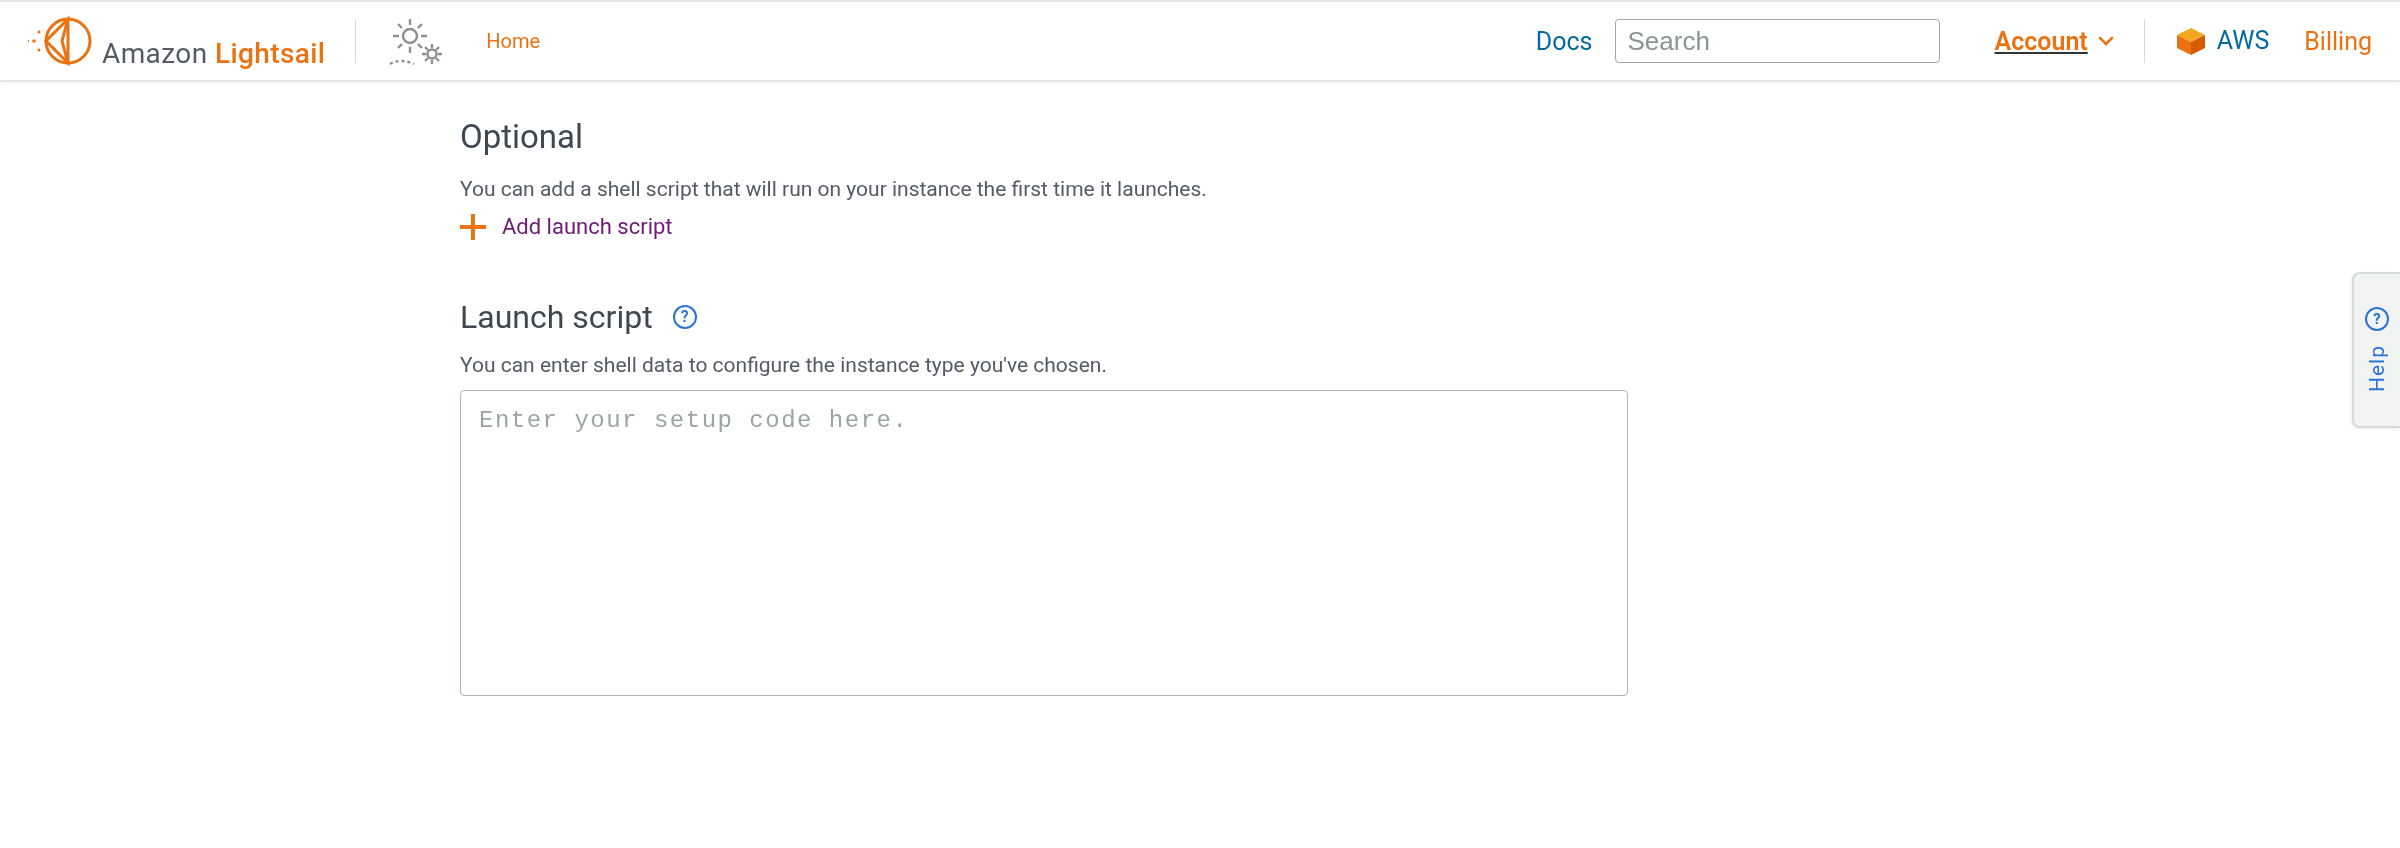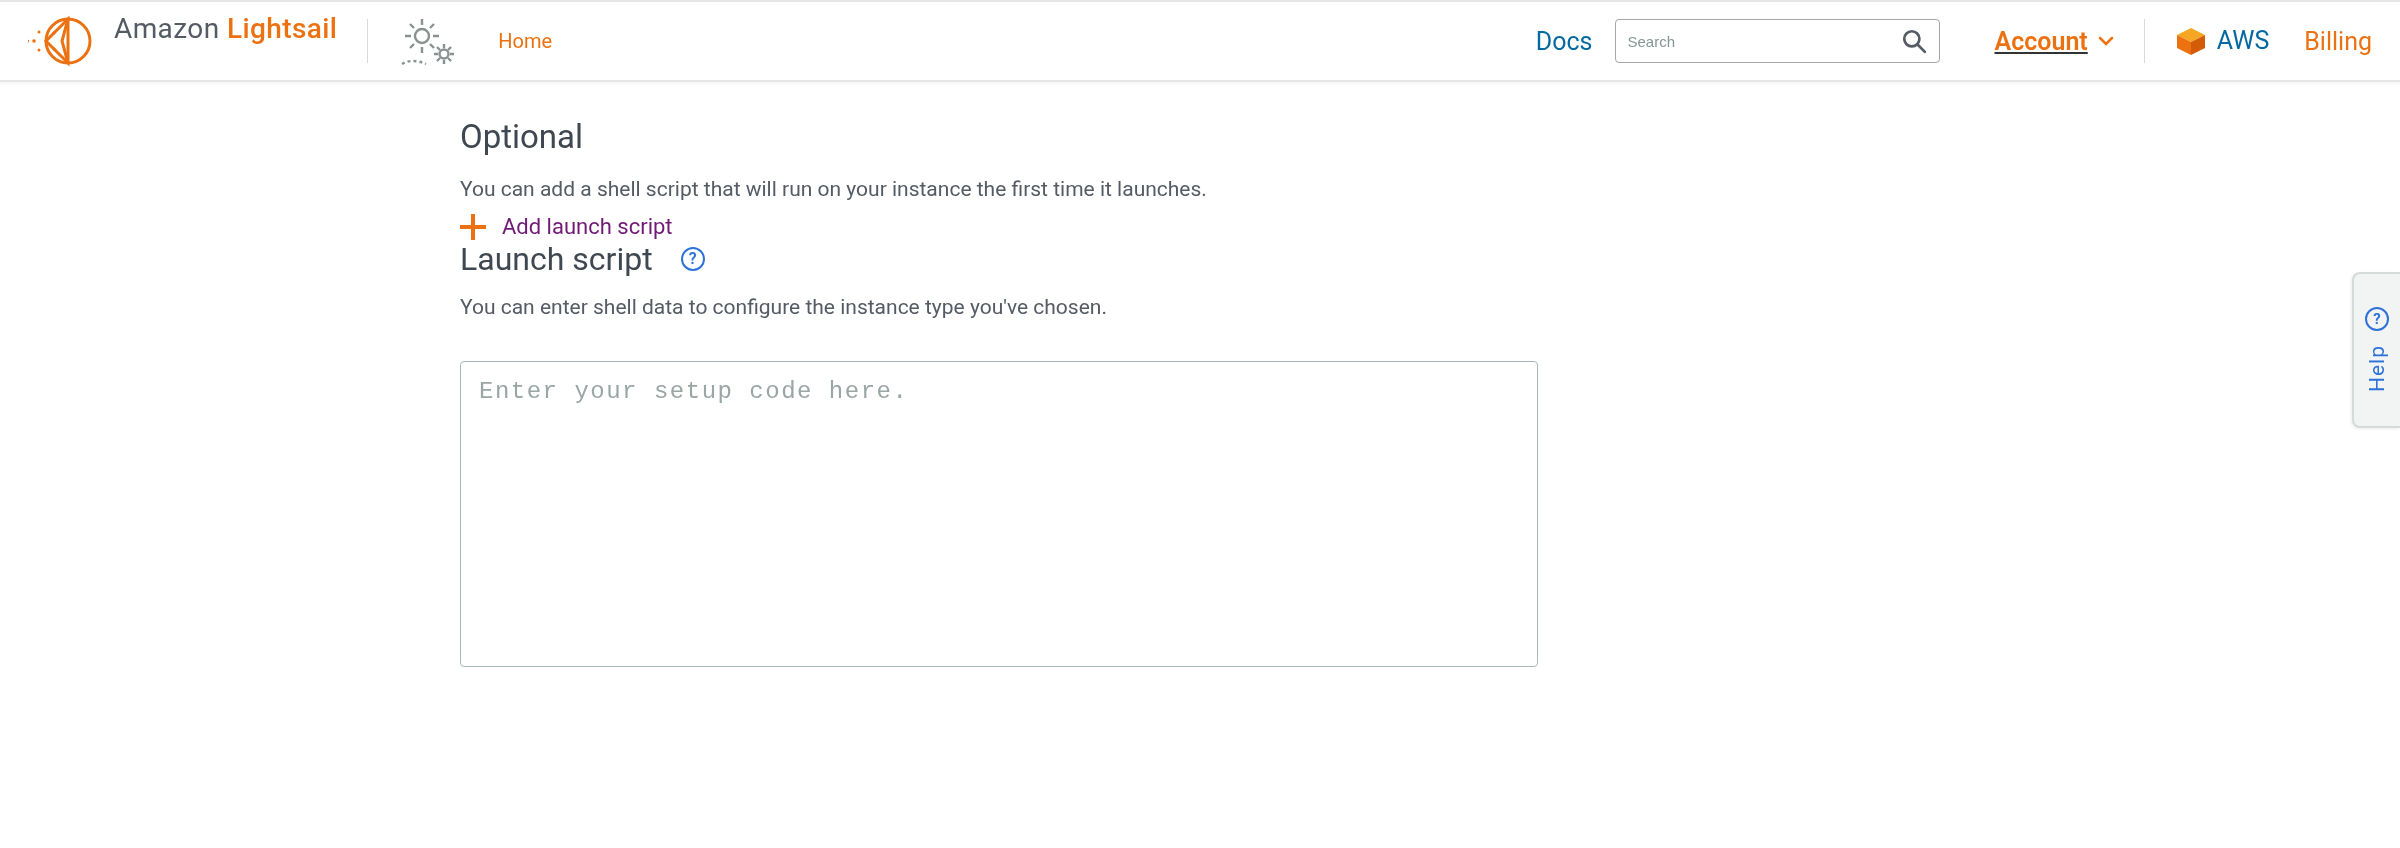--- a/index.html
+++ b/index.html
@@ -16,21 +16,21 @@
   .header {
     height: 82px;
     border-top: 2px solid #e6e6e6;
     border-bottom: 2px solid #e6e6e6;
     display: flex;
     align-items: center;
     padding: 0 28px;
     box-shadow: 0 2px 3px rgba(0,0,0,0.04);
   }
   .header-left { display: flex; align-items: center; }
-  .logo-group { display: flex; align-items: flex-start; gap: 22px; }
+  .logo-group { display: flex; align-items: flex-end; gap: 10px; }
   .logo-svg { width: 64px; height: 58px; }
   .brand-text { font-size: 28px; font-weight: 400; color: #545b64; letter-spacing: .4px;}
   .brand-text .light { color: #ec7211; font-weight: 500;}
   .vdiv { width: 1px; height: 44px; background: #d5dbdb; margin: 0 30px; }
   .gears-svg { width: 60px; height: 54px; }
   .nav-link-home {
     color: #ec7211;
     font-size: 20px;
     margin-left: 40px;
     cursor: pointer;
@@ -53,21 +53,21 @@
     border: 1.5px solid #a6a6a6;
     border-radius: 4px;
     height: 44px;
     width: 325px;
     padding: 0 12px;
     margin-left: 22px;
     background: #fff;
   }
   .search-wrap input {
     border: none; outline: none;
-    font-size: 15px;
+    font-size: 26px;
     color: #c2410c;
     flex: 1;
     background: transparent;
   }
   .search-wrap input::placeholder { color: #879596; }
   .search-icon-svg { width: 26px; height: 26px; fill: #545b64; }
   .account-group {
     display: flex; align-items: center; gap: 10px;
     margin-left: 55px;
     cursor: pointer;
@@ -106,32 +106,32 @@
     width: 26px; height: 26px;
     position: relative;
   }
   .plus-icon::before, .plus-icon::after {
     content: ""; position: absolute; background: #ec7211;
   }
   .plus-icon::before { left: 11px; top: 0; width: 4px; height: 26px; }
   .plus-icon::after  { top: 11px; left: 0; height: 4px; width: 26px; }
   .add-launch-label { color: #701a75; font-size: 22px; }
 
-  .section-h2-row { display: flex; align-items: center; gap: 28px; }
+  .section-h2-row { display: flex; align-items: center; gap: 20px; margin-top: 58px; }
   .section-h2 { font-size: 32px; font-weight: 400; color: #3f4850; }
   .help-circle {
     width: 24px; height: 24px; border: 2px solid #2d72d9; border-radius: 50%;
     display: flex; align-items: center; justify-content: center;
     color: #2d72d9; font-size: 16px; font-weight: 600;
     cursor: pointer;
   }
 
   .textarea {
-    margin-top: 38px;
-    width: 1078px;
+    margin-top: 9px;
+    width: 1168px;
     height: 306px;
     border: 1.5px solid #aab7b8;
     border-radius: 4px;
     font-family: "Courier New", Courier, monospace;
     font-size: 24px;
     padding: 16px 18px;
     resize: none;
     color: #333;
     letter-spacing: 1.5px;
   }

